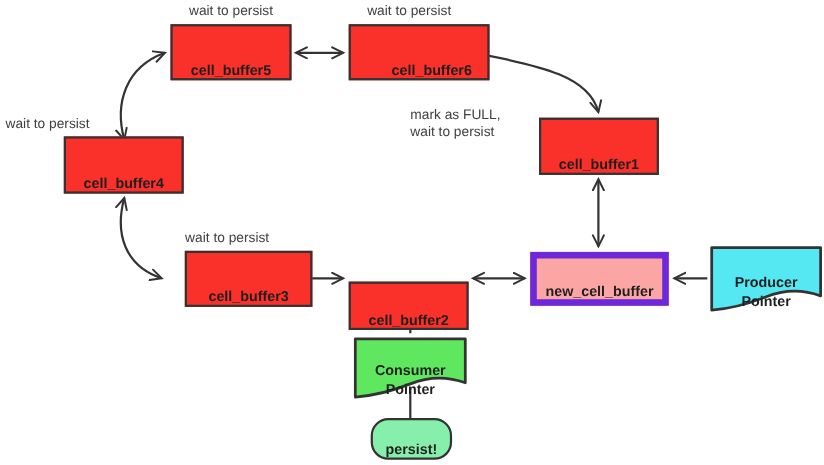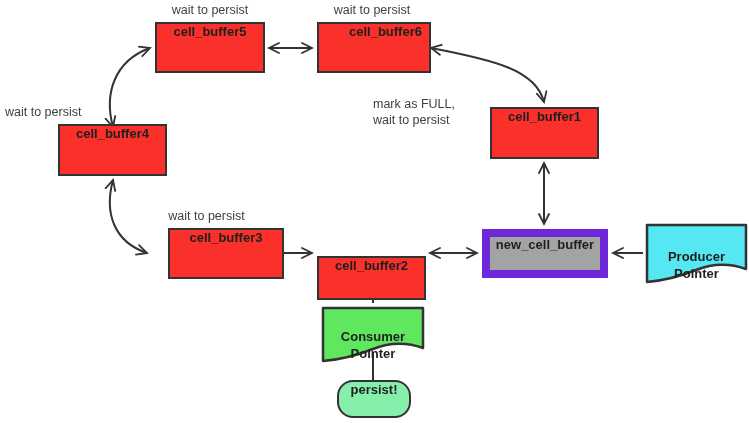--- a/index.html
+++ b/index.html
@@ -14,35 +14,35 @@
   .edges {
     position: absolute;
     left: 0; top: 0;
     width: 749px; height: 423px;
     z-index: 1;
   }
   .node {
     position: absolute;
     z-index: 2;
     display: flex;
-    align-items: flex-start;
+    align-items: flex-end;
     justify-content: center;
     text-align: center;
     box-sizing: border-box;
     font-weight: bold;
     font-size: 13px;
     color: #1f1f1f;
   }
   .buffer {
     background: #f9312a;
     border: 2px solid #333333;
   }
   .newbuffer {
-    background: #a3a3a3;
-    border: 8px solid #6d28d9;
+    background: #fca5a5;
+    border: 6px solid #6d28d9;
   }
   .terminator {
     background: #86efac;
     border: 2px solid #333333;
     border-radius: 16px;
   }
   .pointer-shape { position: absolute; z-index: 2; }
   .pointer-shape svg { display: block; }
   .pointer-label {
     position: absolute;
@@ -90,21 +90,21 @@
       <path d="M544,163 L544,224" marker-start="url(#ah)" marker-end="url(#ah)"></path>
       <path d="M643,253 L613,253" marker-end="url(#ah)"></path>
       <path d="M373,303 L373,284" marker-end="url(#ah)"></path>
       <path d="M373,380 L373,352"></path>
     </g>
   </svg>
 
   <div class="node buffer" style="left:155px; top:22px; width:110px; height:51px;">
     <span>cell_buffer5</span>
   </div>
-  <div class="node buffer" style="left:317px; top:22px; width:114px; height:51px;padding-left:23px;">
+  <div class="node buffer" style="left:317px; top:22px; width:128px; height:51px;padding-left:23px;">
     <span>cell_buffer6</span>
   </div>
   <div class="node buffer" style="left:490px; top:107px; width:109px; height:52px;">
     <span>cell_buffer1</span>
   </div>
   <div class="node buffer" style="left:58px; top:124px; width:109px; height:52px;">
     <span>cell_buffer4</span>
   </div>
   <div class="node buffer" style="left:152px; top:228px; width:116px; height:51px;margin-left:16px;">
     <span>cell_buffer3</span>

